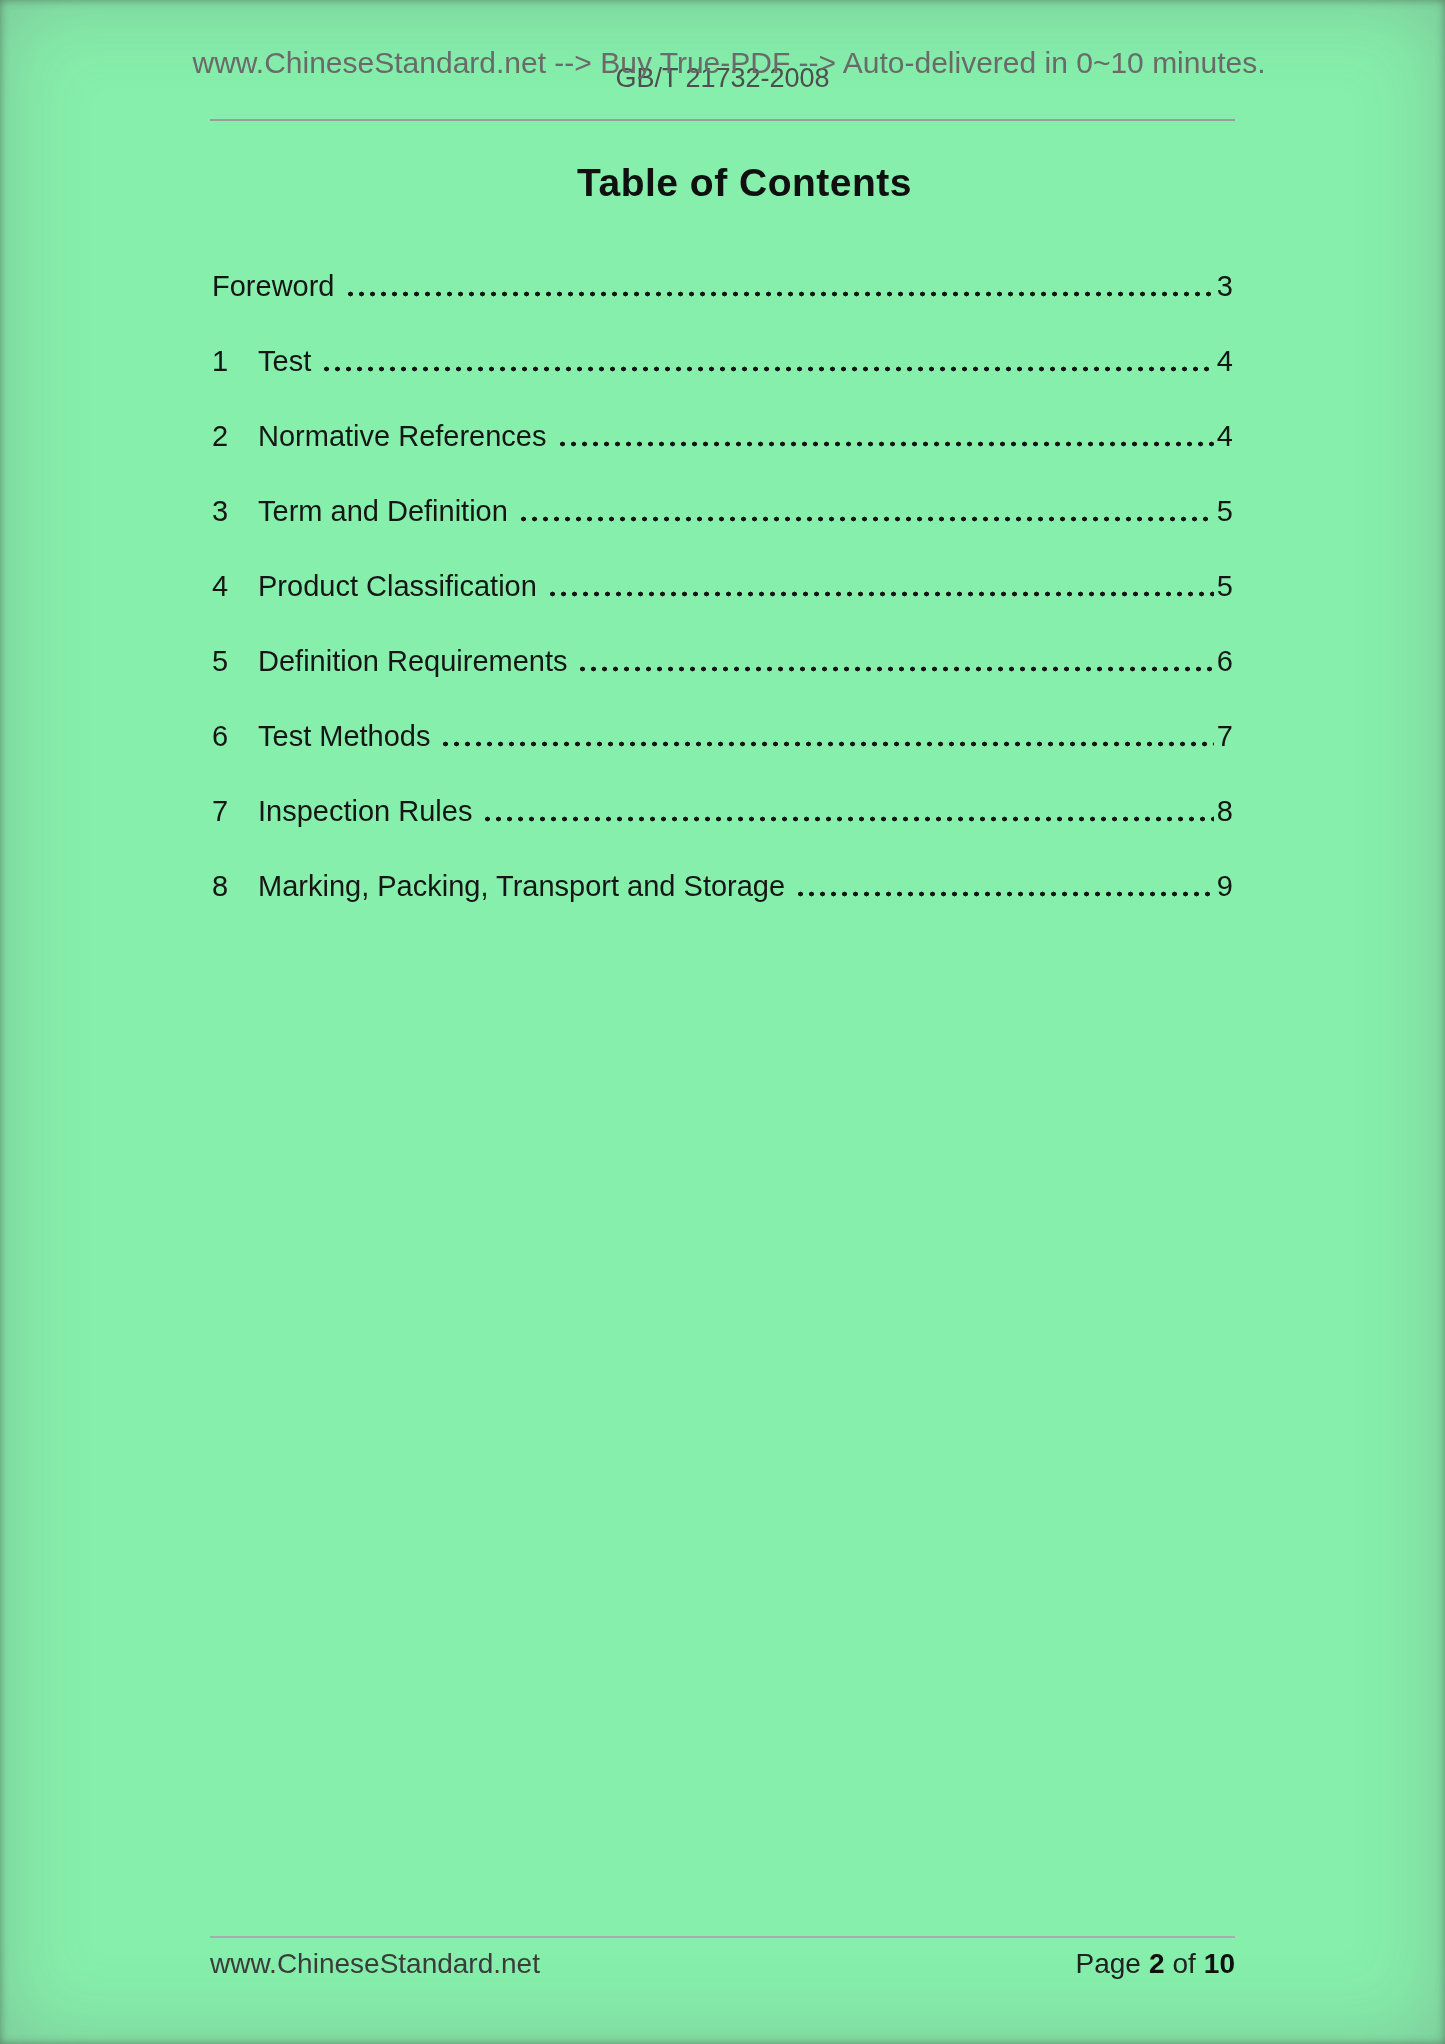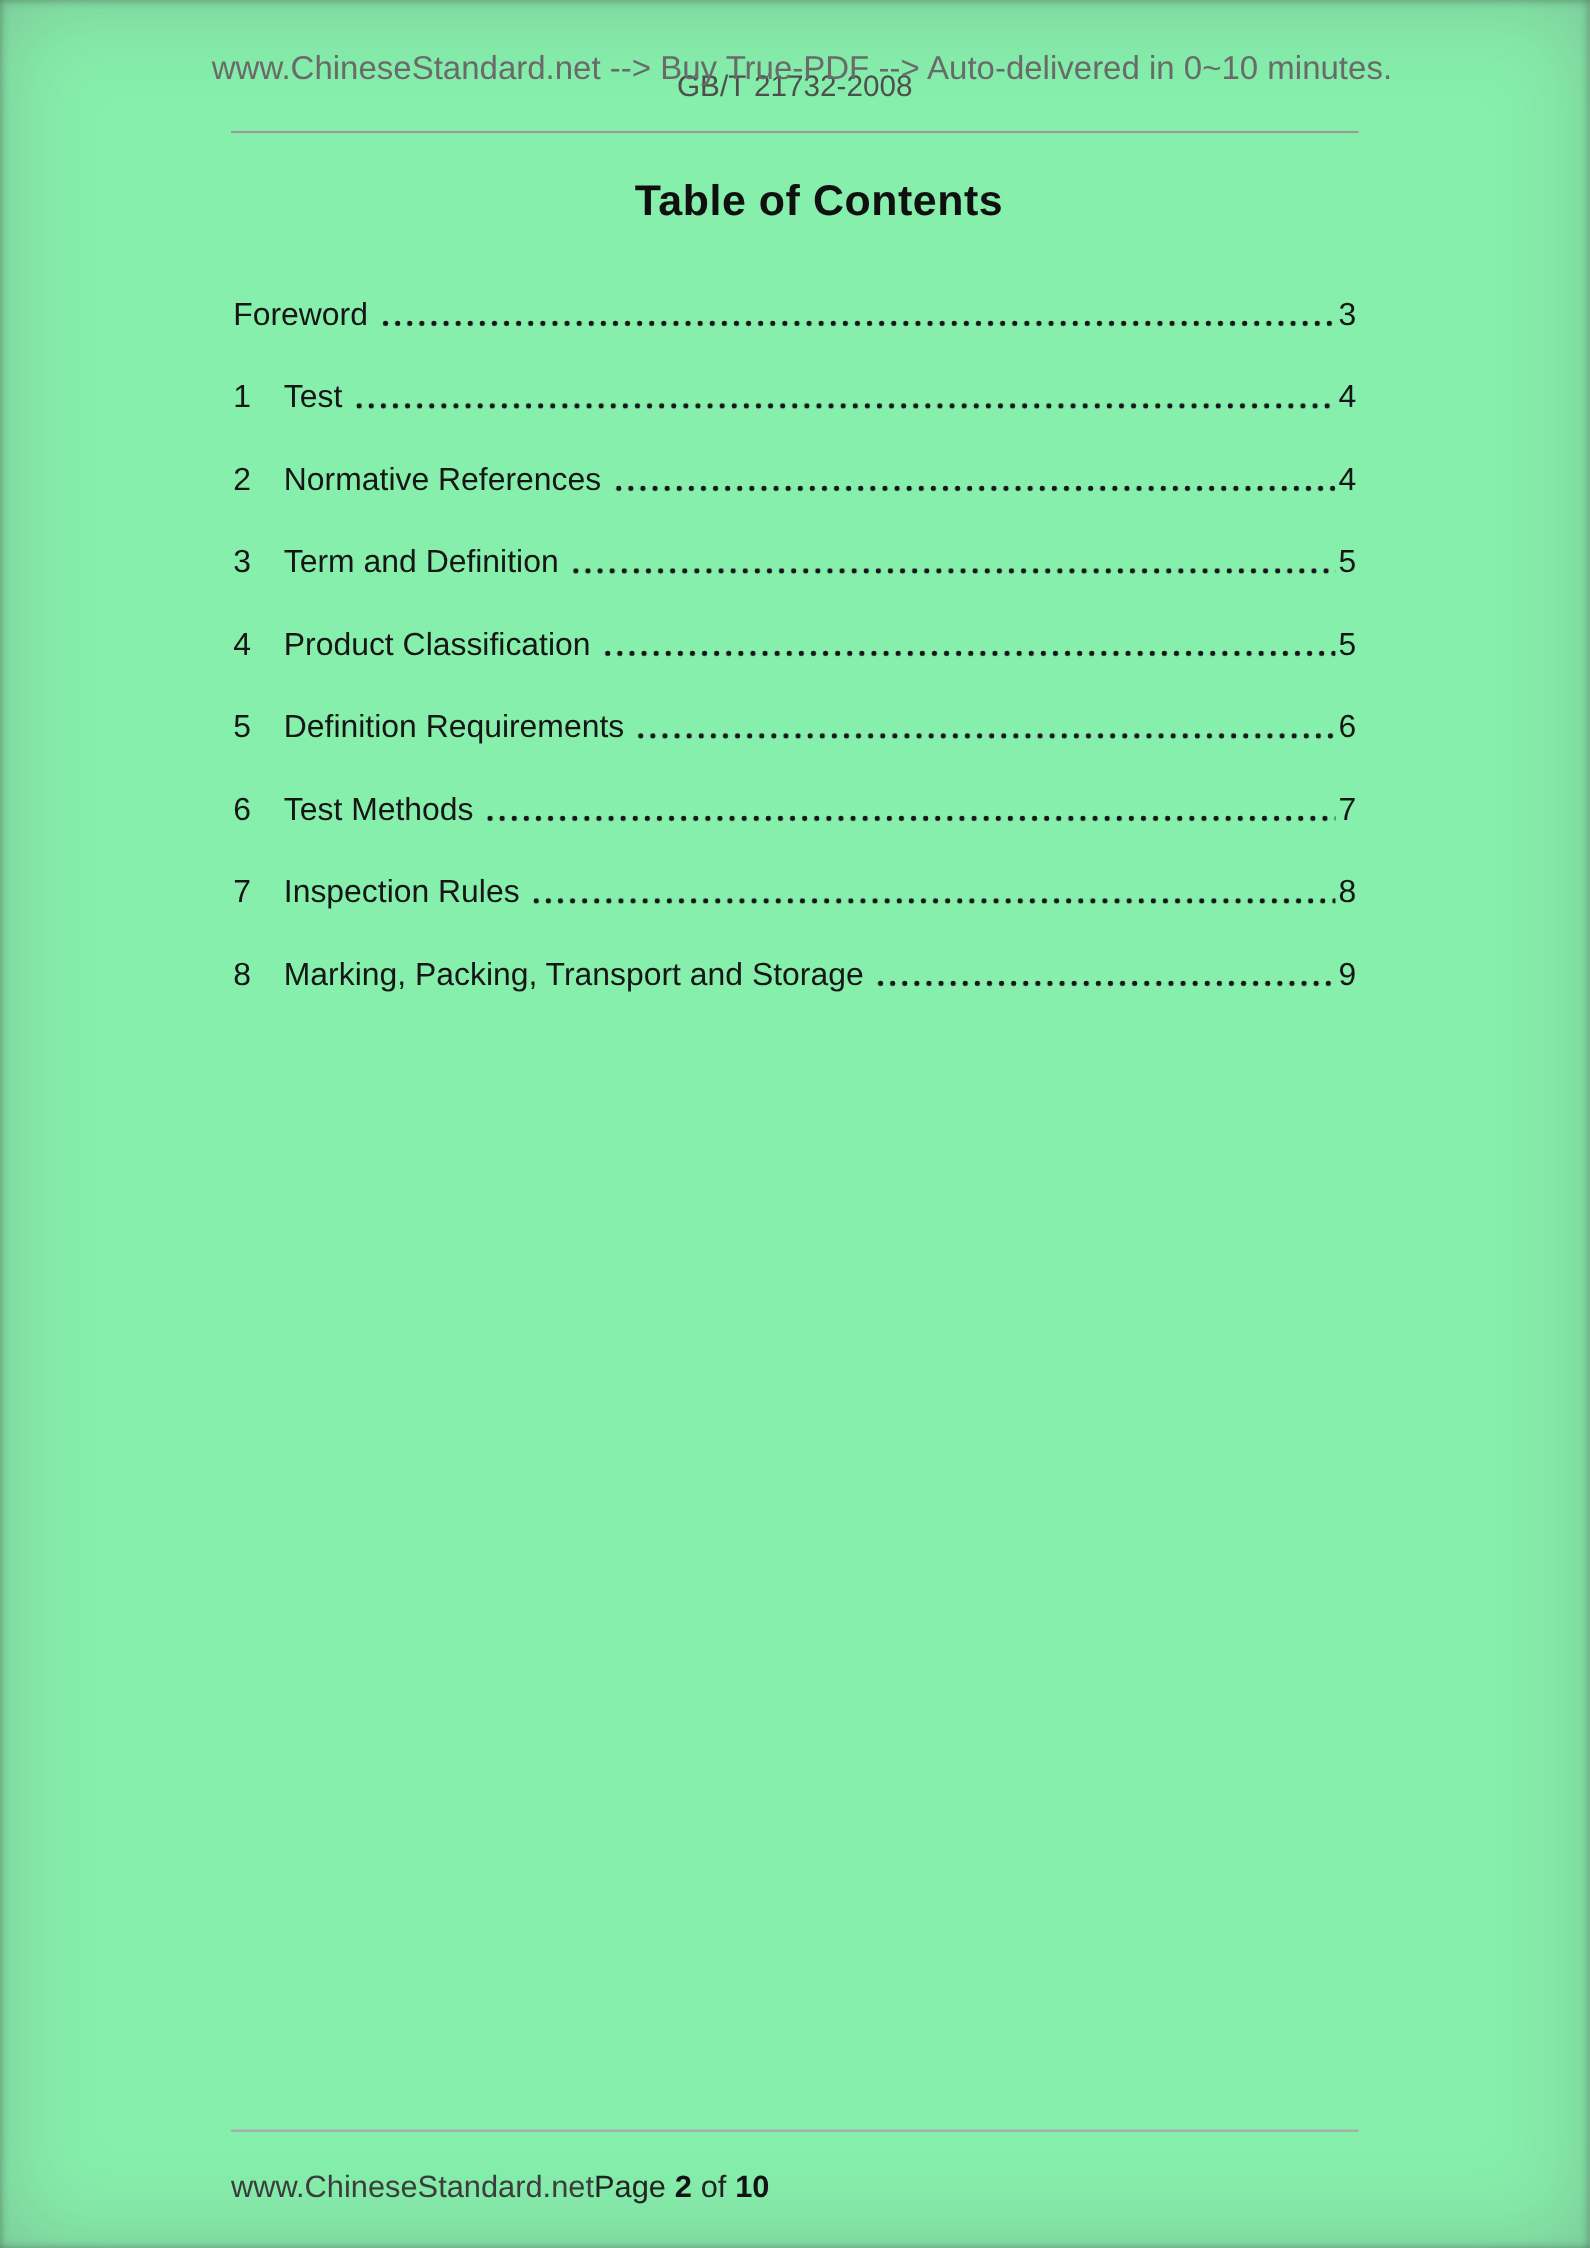--- a/index.html
+++ b/index.html
@@ -65,23 +65,23 @@
     background-image: radial-gradient(circle at center, #161616 2.2px, transparent 2.7px);
     background-size: 11px 6px;
     background-repeat: repeat-x;
     background-position: 0 0;
   }
   .toc-page { flex-shrink: 0; }
   .footer { position: absolute; left: 210px; right: 210px; top: 1936px; }
   .footer-divider { height: 2px; background: #aaaaaa; }
   .footer-row {
     display: flex;
-    justify-content: flex-start;
+    justify-content: space-between;
     align-items: baseline;
-    margin-top: 34px;
+    margin-top: 10px;
     font-size: 28px;
   }
   .site { color: #3c3c3c; }
   .page-indicator { color: #222222; display: inline-flex; gap: 8px; }
   .page-indicator b { font-weight: bold; color: #111111; }
 </style>
 </head>
 <body>
 
 <div class="page">

